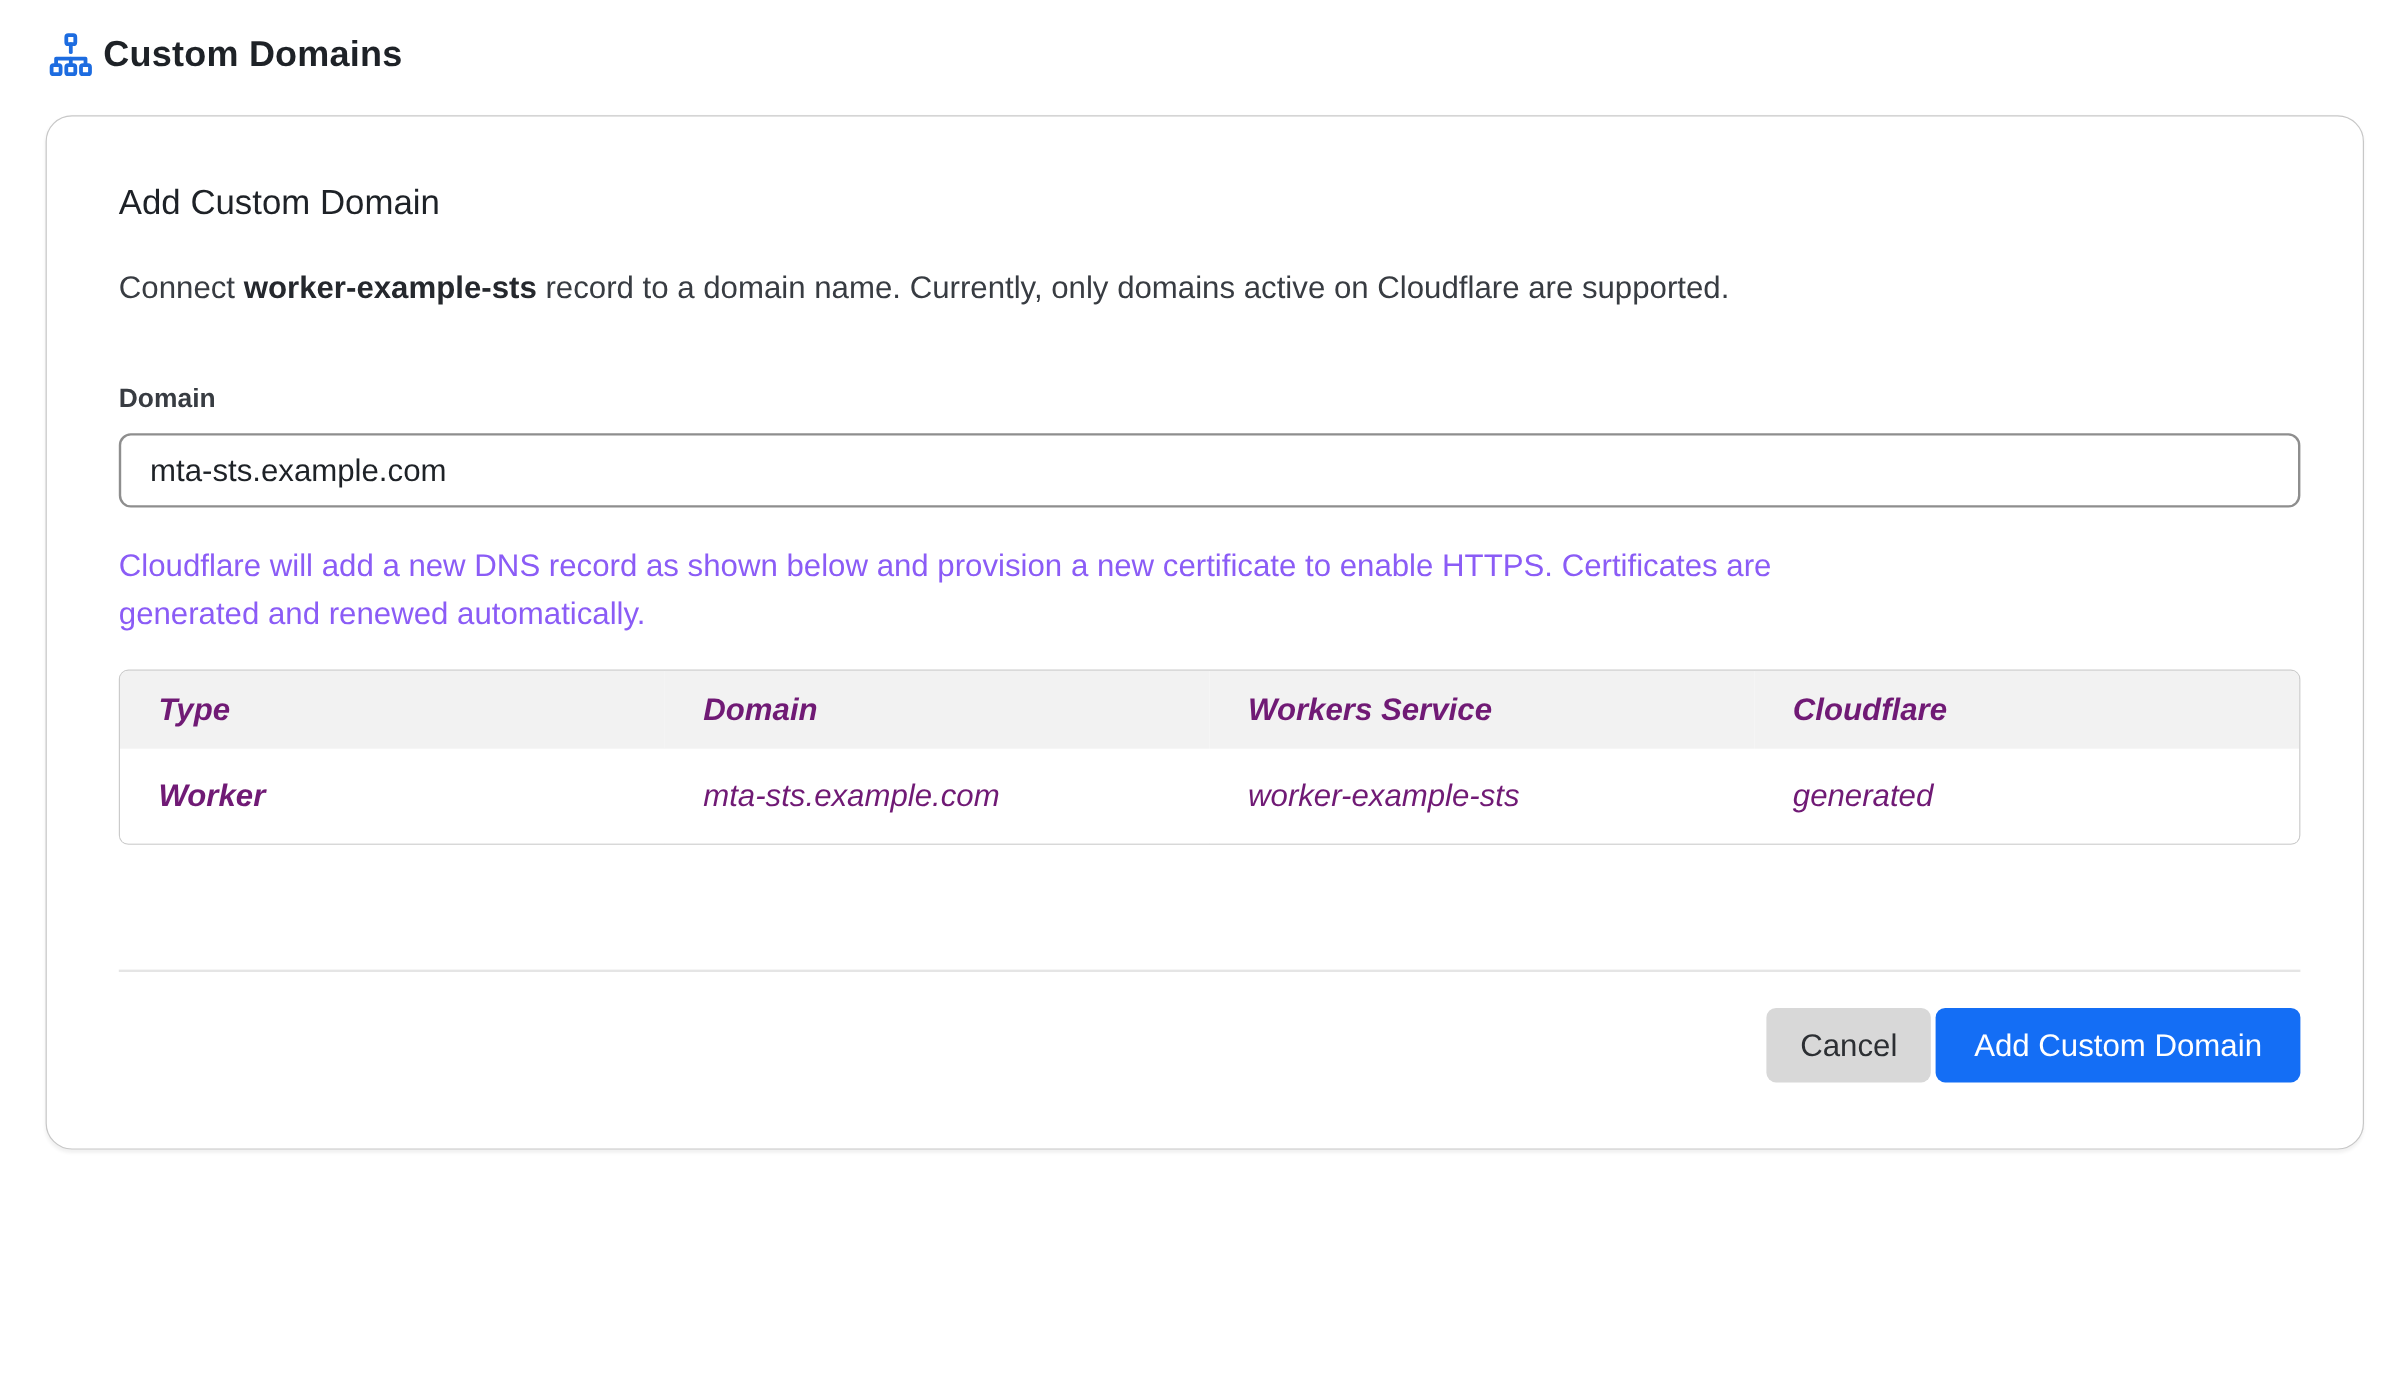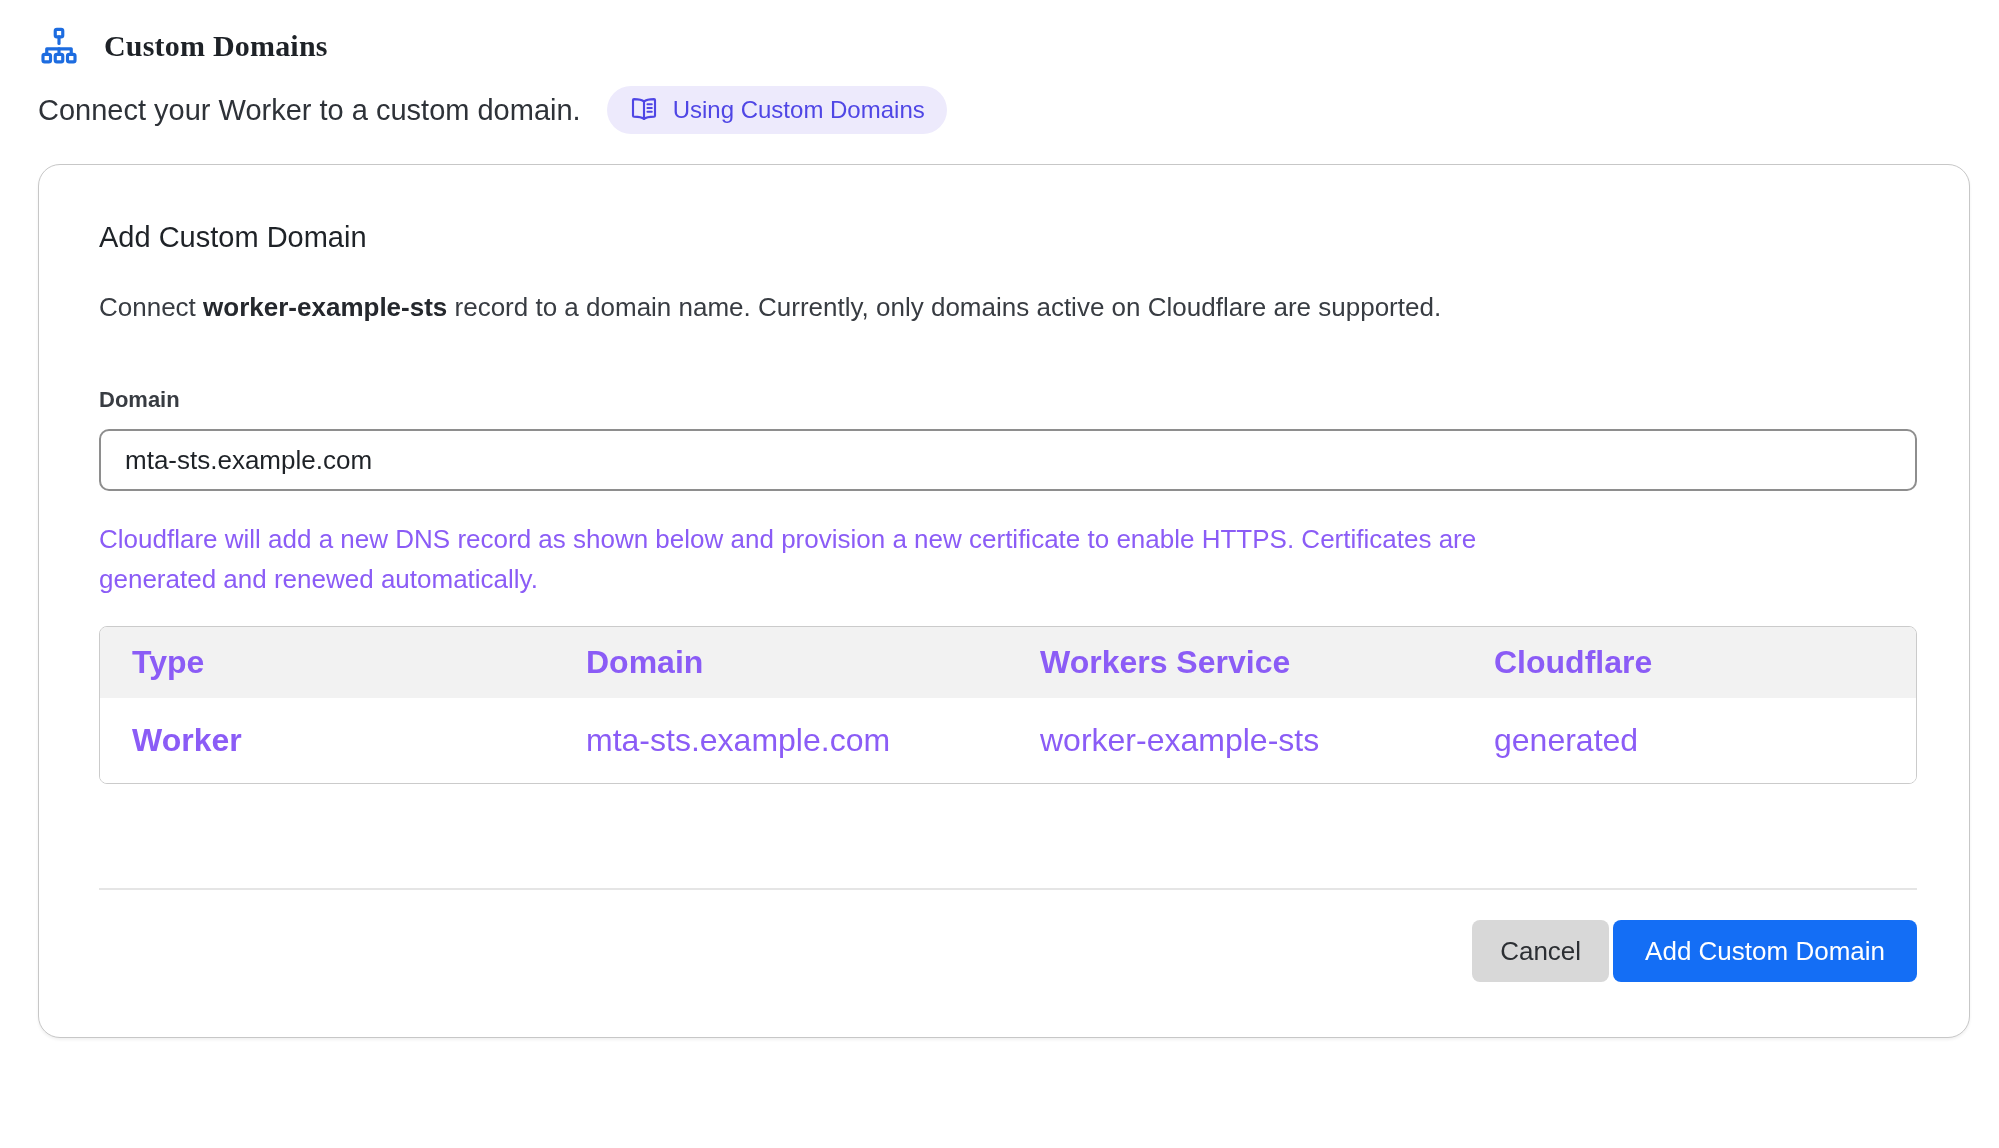--- a/index.html
+++ b/index.html
@@ -5,21 +5,21 @@
   * { box-sizing: border-box; }
   html, body { margin: 0; padding: 0; background: #ffffff; }
   body {
     width: 1999px; height: 1148px;
     font-family: "Liberation Sans", sans-serif;
     color: #1e2227;
   }
   .page { padding: 26px 29px 0 38px; }
 
   
-  .title-row { display: flex; align-items: center; gap: 24px; font-family: Liberation Serif, serif; }
+  .title-row { display: flex; align-items: center; gap: 6px; }
   .sitemap-icon { width: 42px; height: 40px; color: var(--icon-blue, #1d6ce0); flex: 0 0 auto; display: inline-flex; }
   .sitemap-icon svg { width: 100%; height: 100%; }
   h1.page-title { font-size: 30px; font-weight: 700; margin: 0; color: #1e2227; letter-spacing: .2px; }
 
   .subtitle-row { margin-top: 20px; display: flex; align-items: center; gap: 26px; }
   .subtitle { font-size: 29px; color: #2e3238; }
   .doc-badge {
     display: inline-flex; align-items: center; gap: 14px;
     background: var(--badge-bg, #edeafc);
     color: var(--link-indigo, #4f46e5);
@@ -49,21 +49,21 @@
     width: 100%; height: 62px;
     border: 2px solid #8e8e8e; border-radius: 10px;
     font-size: 26px; padding: 0 24px; color: #1e2227;
     font-family: inherit; background: #fff; outline: none;
   }
 
   .preview-title { margin-top: 44px; }
   p.preview-desc { margin: 28px 0 0; font-size: 26px; line-height: 1.55; color: #8b5cf6; max-width: 1480px; }
 
   .table-wrap { margin-top: 26px; border: 1.5px solid #cbcbcb; border-radius: 8px; overflow: hidden; }
-  table.dns-table { width: 100%; border-collapse: collapse; font-size: 32px; color: #8b5cf6; }
+  table.dns-table { width: 100%; border-collapse: collapse; font-size: 26px; color: #701a75; font-style: italic; }
   .dns-table th {
     background: var(--table-header-bg, #f2f2f2);
     text-align: left; font-weight: 600;
     padding: 17px 10px 17px 32px; width: 25%;
   }
   .dns-table td { padding: 24px 10px 24px 32px; background: #fff; }
   .dns-table td.bold { font-weight: 700; }
 
   hr.divider { border: none; border-top: 2px solid #e5e5e5; margin: 104px 0 0; }
 
@@ -86,33 +86,20 @@
           <rect x="9.75" y="17" width="4.5" height="4.5" rx="1"></rect>
           <rect x="17.1" y="17" width="4.5" height="4.5" rx="1"></rect>
           <path d="M12 6.5v4"></path>
           <path d="M4.65 17v-3.3h14.7V17"></path>
           <path d="M12 13.7V17"></path>
         </svg>
       </span>
       <h1 class="page-title">Custom Domains</h1>
     </div>
 
-    <div class="subtitle-row">
-      <span class="subtitle">Connect your Worker to a custom domain.</span>
-      <a class="doc-badge">
-        <span class="book-icon">
-          <svg viewBox="0 0 24 24" fill="none" stroke="currentColor" stroke-width="1.7" stroke-linecap="round" stroke-linejoin="round">
-            <path d="M12 5.2C10.6 3.9 8.7 3.3 4 3.3c-.4 0-.8.3-.8.7v12.6c0 .4.4.7.8.7 4.7 0 6.6.6 8 1.9 1.4-1.3 3.3-1.9 8-1.9.4 0 .8-.3.8-.7V4c0-.4-.4-.7-.8-.7-4.7 0-6.6.6-8 1.9z"></path>
-            <path d="M12 5.2v14"></path>
-            <path d="M14.8 7.4h3.4M14.8 10.4h3.4M14.8 13.4h3.4"></path>
-          </svg>
-        </span>
-        <span>Using Custom Domains</span>
-      </a>
-    </div>
   </header>
 
   <section class="card">
     <h2 class="section-title">Add Custom Domain</h2>
 
     <p class="intro"><span>Connect </span><b>worker-example-sts</b><span> record to a domain name. Currently, only domains active on Cloudflare are supported.</span></p>
 
     <div class="field">
       <label class="field-label">Domain</label>
       <input class="domain-input" type="text" value="mta-sts.example.com" style="">

